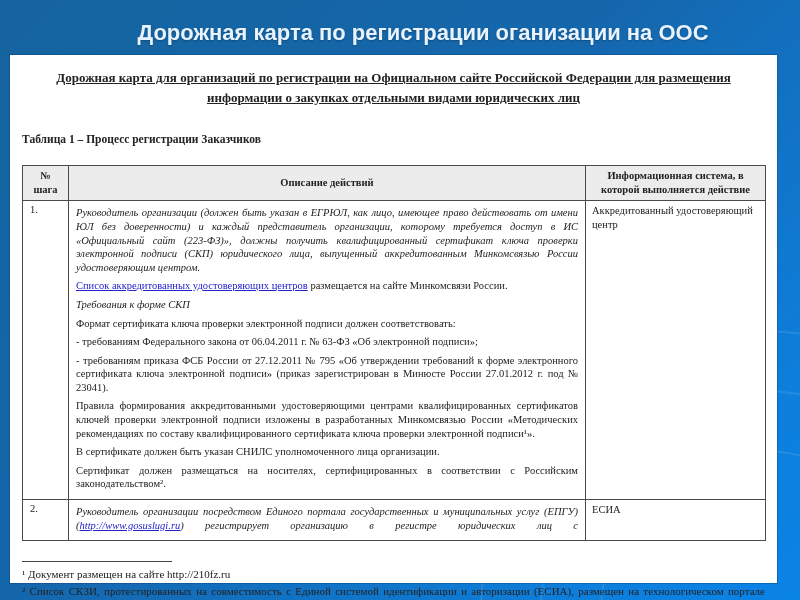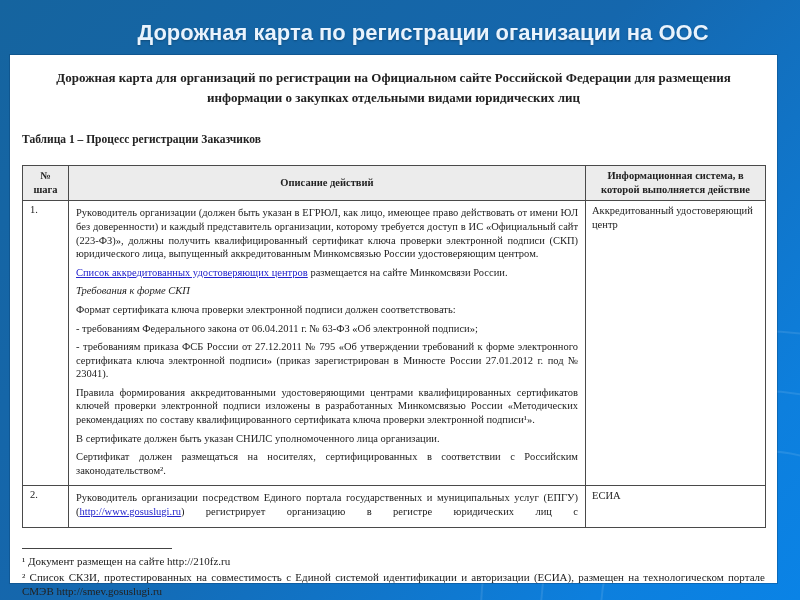--- a/index.html
+++ b/index.html
@@ -38,20 +38,21 @@
     padding:0 12px;
     color:#222;
     box-shadow:0 0 0 1px rgba(9,60,105,0.35);
   }
   .doc-heading{
     margin:13px 6px 0 6px;
     text-align:center;
     font-weight:bold;
     font-size:13px;
     line-height:1.5;
+    text-decoration:underline;
   }
   .table-caption{
     margin:26px 0 20px 0;
     font-weight:bold;
     font-size:11.5px;
   }
   table.reg-table{
     border-collapse:collapse;
     table-layout:fixed;
     width:743px;
@@ -76,21 +77,21 @@
   .col-desc{width:517px;}
   .col-sys{width:180px;}
   .cell-step{padding:3px 4px 3px 7px;font-size:10.5px;}
   .cell-desc{padding:1px 7px 3px 7px;}
   .cell-sys{padding:3px 6px;line-height:1.3;}
   .cell-desc p{
     margin:3px 0 5px 0;
     line-height:13.6px;
     text-align:justify;
   }
-  .cell-desc p.first{margin-top:4px;}
+  .cell-desc p.first{margin-top:4px;font-style:italic;}
   .italic{font-style:italic;}
   .justify-last{text-align:justify;text-align-last:justify;}
   a.doc-link, span.doc-link{
     color:#2323cc;
     text-decoration:underline;
     cursor:pointer;
   }
   .footnotes{
     margin-top:20px;
   }

